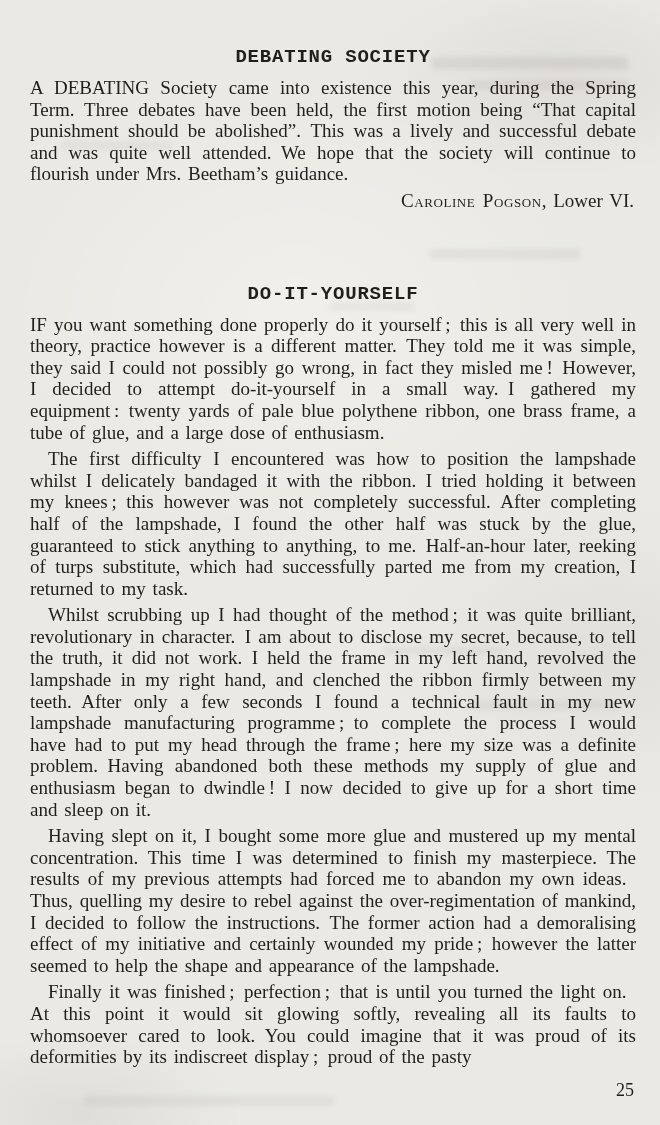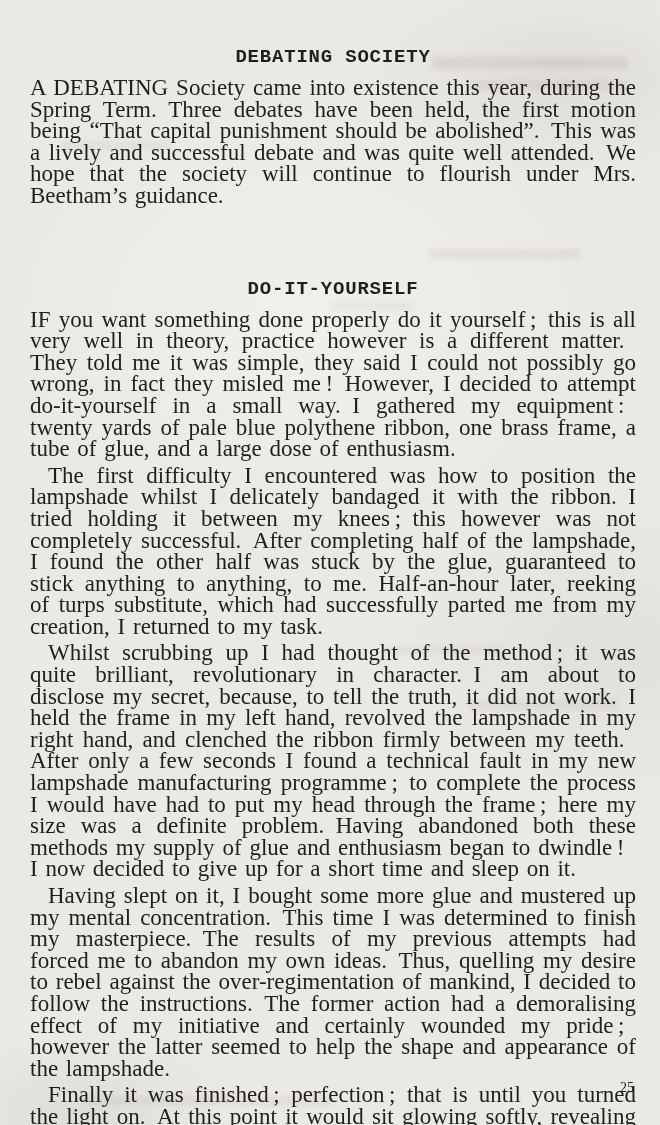--- a/index.html
+++ b/index.html
@@ -55,42 +55,42 @@
     font-size: 19px;
     font-weight: 700;
     letter-spacing: 0.8px;
     text-align: center;
     margin: 0 0 9px 0;
     font-family: Liberation Mono, monospace;
   }
   .article + .article { margin-top: 71px; }
   p {
     margin: 0 0 5px 0;
-    font-size: 23px;
+    font-size: 19px;
     line-height: 21.6px;
     text-align: justify;
     text-indent: 18px;
     word-spacing: 2px;
     font-family: Liberation Serif, serif;
   }
   p.noindent { text-indent: 0; }
   .byline {
     text-align: right;
     text-indent: 0;
     margin: 1px 0 0 0;
     padding-right: 2px;
   }
   .smallcaps {
     font-variant: small-caps;
     letter-spacing: 0.6px;
   }
   .pageno {
     position: absolute; z-index: 1;
     right: 26px; top: 1080px;
-    font-size: 14px;
+    font-size: 18px;
   }
 </style>
 </head>
 <body>
 
 <div class="page">
 
   <div class="ghost g1"></div>
   <div class="ghost g2"></div>
   <div class="ghost g3"></div>
@@ -98,20 +98,21 @@
   <div class="ghost g5"></div>
   <div class="ghost g6"></div>
   <div class="ghost g7"></div>
   <div class="ghost g8"></div>
 
   <div class="content">
 
     <article class="article">
       <h1>DEBATING SOCIETY</h1>
       <p class="noindent">A DEBATING Society came into existence this year, during the Spring Term. Three debates have been held, the first motion being “That capital punishment should be abolished”. This was a lively and successful debate and was quite well attended. We hope that the society will continue to flourish under Mrs. Beetham’s guidance.</p>
+      <p class="byline"><span class="smallcaps">Caroline Pogson</span><span>, Lower VI.</span></p>
     </article>
 
     <article class="article">
       <h1>DO-IT-YOURSELF</h1>
       <p class="noindent">IF you want something done properly do it yourself ; this is all very well in theory, practice however is a different matter. They told me it was simple, they said I could not possibly go wrong, in fact they misled me ! However, I decided to attempt do-it-yourself in a small way. I gathered my equipment : twenty yards of pale blue polythene ribbon, one brass frame, a tube of glue, and a large dose of enthusiasm.</p>
       <p>The first difficulty I encountered was how to position the lampshade whilst I delicately bandaged it with the ribbon. I tried holding it between my knees ; this however was not completely successful. After completing half of the lampshade, I found the other half was stuck by the glue, guaranteed to stick anything to anything, to me. Half-an-hour later, reeking of turps substitute, which had successfully parted me from my creation, I returned to my task.</p>
       <p>Whilst scrubbing up I had thought of the method ; it was quite brilliant, revolutionary in character. I am about to disclose my secret, because, to tell the truth, it did not work. I held the frame in my left hand, revolved the lampshade in my right hand, and clenched the ribbon firmly between my teeth. After only a few seconds I found a technical fault in my new lampshade manufacturing programme ; to complete the process I would have had to put my head through the frame ; here my size was a definite problem. Having abandoned both these methods my supply of glue and enthusiasm began to dwindle ! I now decided to give up for a short time and sleep on it.</p>
       <p>Having slept on it, I bought some more glue and mustered up my mental concentration. This time I was determined to finish my masterpiece. The results of my previous attempts had forced me to abandon my own ideas. Thus, quelling my desire to rebel against the over-regimentation of mankind, I decided to follow the instructions. The former action had a demoralising effect of my initiative and certainly wounded my pride ; however the latter seemed to help the shape and appearance of the lampshade.</p>
       <p>Finally it was finished ; perfection ; that is until you turned the light on. At this point it would sit glowing softly, revealing all its faults to whomsoever cared to look. You could imagine that it was proud of its deformities by its indiscreet display ; proud of the pasty</p>
     </article>

